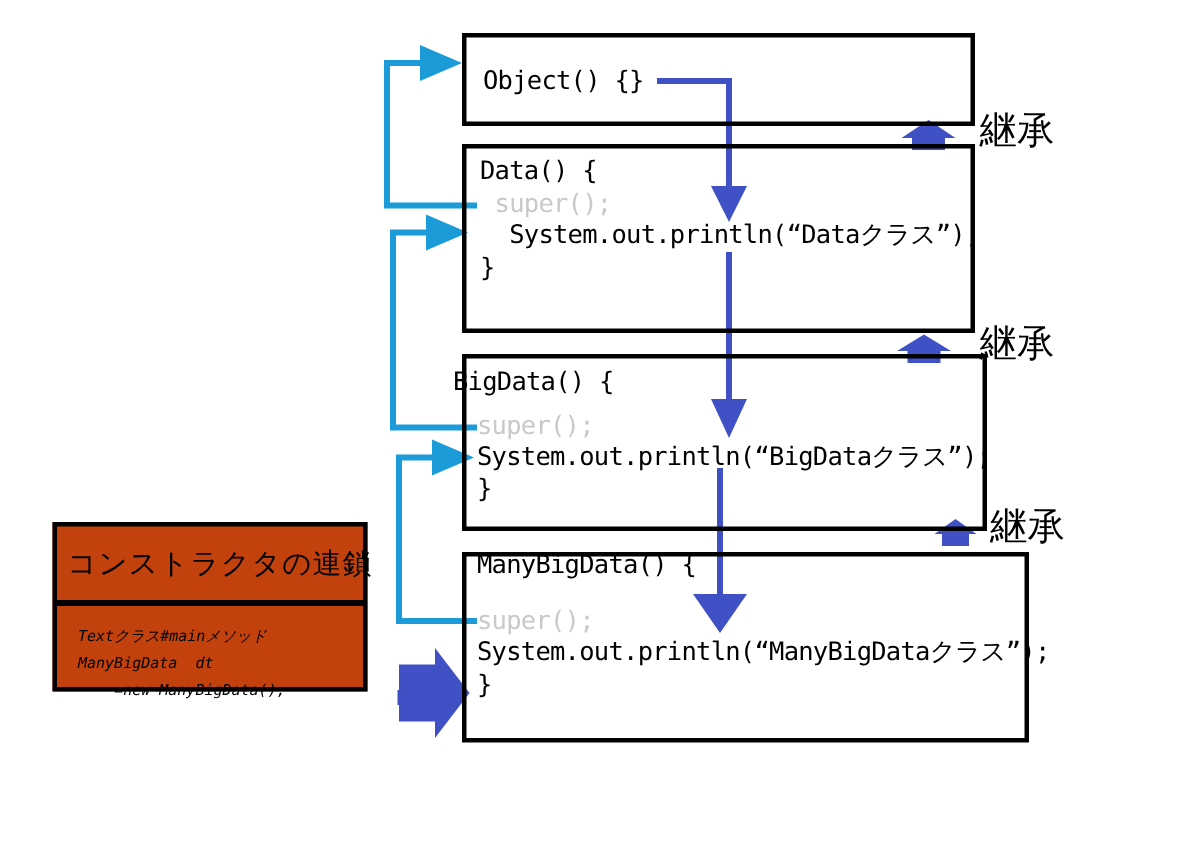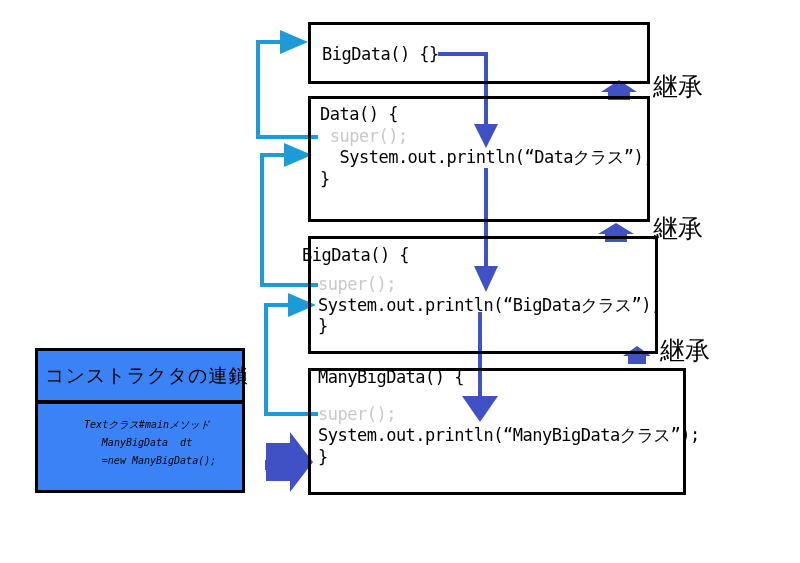--- a/index.html
+++ b/index.html
@@ -46,26 +46,25 @@
   .code-line.dim {
     color: #c9c9c9;
   }
 
   
   .legend-box {
     position: absolute;
     left: 35px;
     top: 348px;
     width: 210px;
-    height: 145px;
+    height: 113px;
     border: 3px solid #000000;
     box-sizing: border-box;
-    background: #3b82f6;
+    background: #c2410c;
     z-index: 3;
-    text-align: center;
   }
   .legend-title-cell {
     position: absolute;
     left: 0;
     top: 0;
     width: 100%;
     height: 53px;
     border-bottom: 4px solid #000000;
     box-sizing: border-box;
     display: flex;
@@ -156,21 +155,21 @@
     </g>
 
     <g>
       <polygon points="265,440 265,460 290,460 290,450 310,465 290,480 290,470 265,470 265,490 265,440" fill="#3F51C4"></polygon>
       <polygon points="266,443 290,443 290,432 313,462 290,492 290,481 266,481" fill="#3F51C4"></polygon>
     </g>
 
   </svg>
 
   <div class="class-box" style="left:308px; top:22px; width:342px; height:62px;"></div>
-  <div class="code-line" style="left:322px; top:45px;">BigData() {}</div>
+  <div class="code-line" style="left:322px; top:45px;">Object() {}</div>
 
   <div class="class-box" style="left:308px; top:96px; width:342px; height:126px;"></div>
   <div class="code-line" style="left:320px; top:105px;">Data() {</div>
   <div class="code-line dim" style="left:320px; top:127px;"> super();</div>
   <div class="code-line" style="left:320px; top:148px;">  System.out.println(“Dataクラス”);</div>
   <div class="code-line" style="left:320px; top:170px;">}</div>
 
   <div class="class-box" style="left:308px; top:236px; width:350px; height:118px;"></div>
   <div class="code-line" style="left:302px; top:246px;">BigData() {</div>
   <div class="code-line dim" style="left:318px; top:275px;">super();</div>

